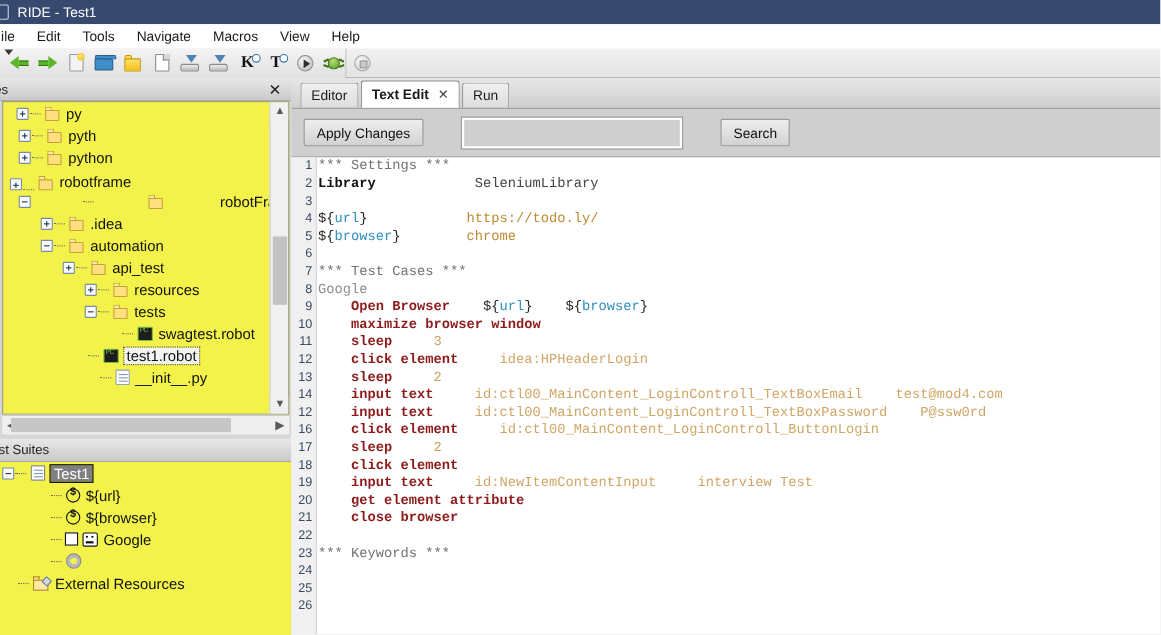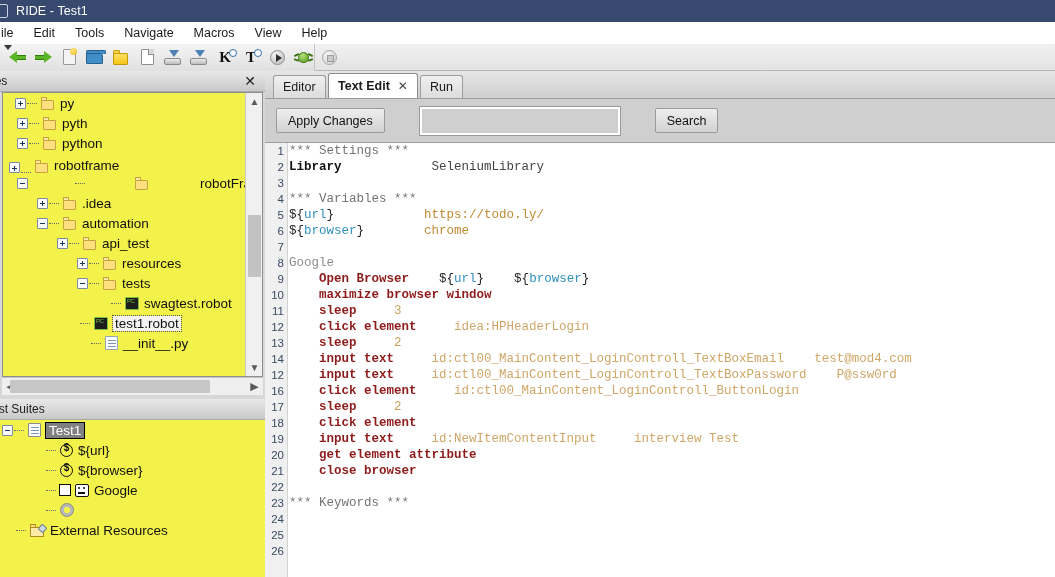--- a/index.html
+++ b/index.html
@@ -656,24 +656,24 @@
           <div class="ln">22</div>
           <div class="ln">23</div>
           <div class="ln">24</div>
           <div class="ln">25</div>
           <div class="ln">26</div>
         </div>
       <div class="codelines" id="codelines">
           <div class="cl"><span class="tok-hdr">*** Settings ***</span></div>
           <div class="cl"><span class="tok-set">Library</span><span class="tok-plain">            </span><span class="tok-plain">SeleniumLibrary</span></div>
           <div class="cl">&nbsp;</div>
-          <div class="cl"><span class="tok-hdr">*** Variables ***</span></div>
           <div class="cl"><span class="tok-var">${</span><span class="tok-varb">url</span><span class="tok-var">}</span><span class="tok-plain">            </span><span class="tok-val">https://todo.ly/</span></div>
           <div class="cl"><span class="tok-var">${</span><span class="tok-varb">browser</span><span class="tok-var">}</span><span class="tok-plain">        </span><span class="tok-val">chrome</span></div>
           <div class="cl">&nbsp;</div>
+          <div class="cl"><span class="tok-hdr">*** Test Cases ***</span></div>
           <div class="cl"><span class="tok-tc">Google</span></div>
           <div class="cl"><span class="tok-plain">    </span><span class="tok-kw">Open Browser</span><span class="tok-plain">    </span><span class="tok-var">${</span><span class="tok-varb">url</span><span class="tok-var">}</span><span class="tok-plain">    </span><span class="tok-var">${</span><span class="tok-varb">browser</span><span class="tok-var">}</span></div>
           <div class="cl"><span class="tok-plain">    </span><span class="tok-kw">maximize browser window</span></div>
           <div class="cl"><span class="tok-plain">    </span><span class="tok-kw">sleep</span><span class="tok-plain">     </span><span class="tok-num">3</span></div>
           <div class="cl"><span class="tok-plain">    </span><span class="tok-kw">click element</span><span class="tok-plain">     </span><span class="tok-arg">idea:HPHeaderLogin</span></div>
           <div class="cl"><span class="tok-plain">    </span><span class="tok-kw">sleep</span><span class="tok-plain">     </span><span class="tok-num">2</span></div>
           <div class="cl"><span class="tok-plain">    </span><span class="tok-kw">input text</span><span class="tok-plain">     </span><span class="tok-arg">id:ctl00_MainContent_LoginControll_TextBoxEmail</span><span class="tok-plain">    </span><span class="tok-arg">test@mod4.com</span></div>
           <div class="cl"><span class="tok-plain">    </span><span class="tok-kw">input text</span><span class="tok-plain">     </span><span class="tok-arg">id:ctl00_MainContent_LoginControll_TextBoxPassword</span><span class="tok-plain">    </span><span class="tok-arg">P@ssw0rd</span></div>
           <div class="cl"><span class="tok-plain">    </span><span class="tok-kw">click element</span><span class="tok-plain">     </span><span class="tok-arg">id:ctl00_MainContent_LoginControll_ButtonLogin</span></div>
           <div class="cl"><span class="tok-plain">    </span><span class="tok-kw">sleep</span><span class="tok-plain">     </span><span class="tok-num">2</span></div>

